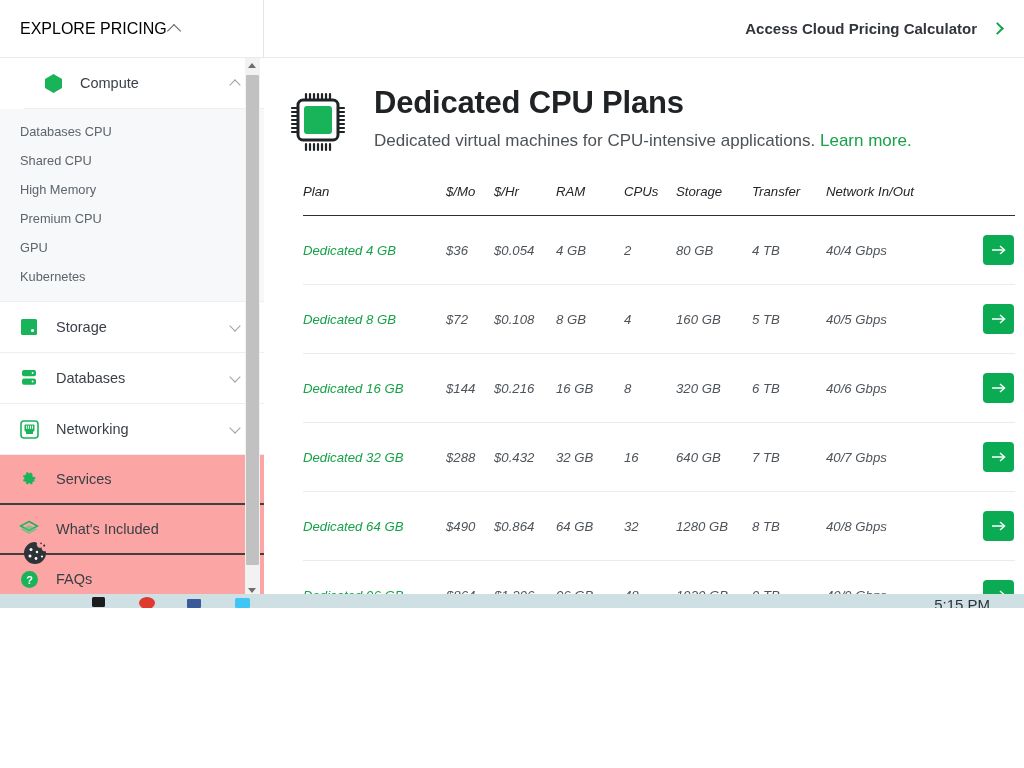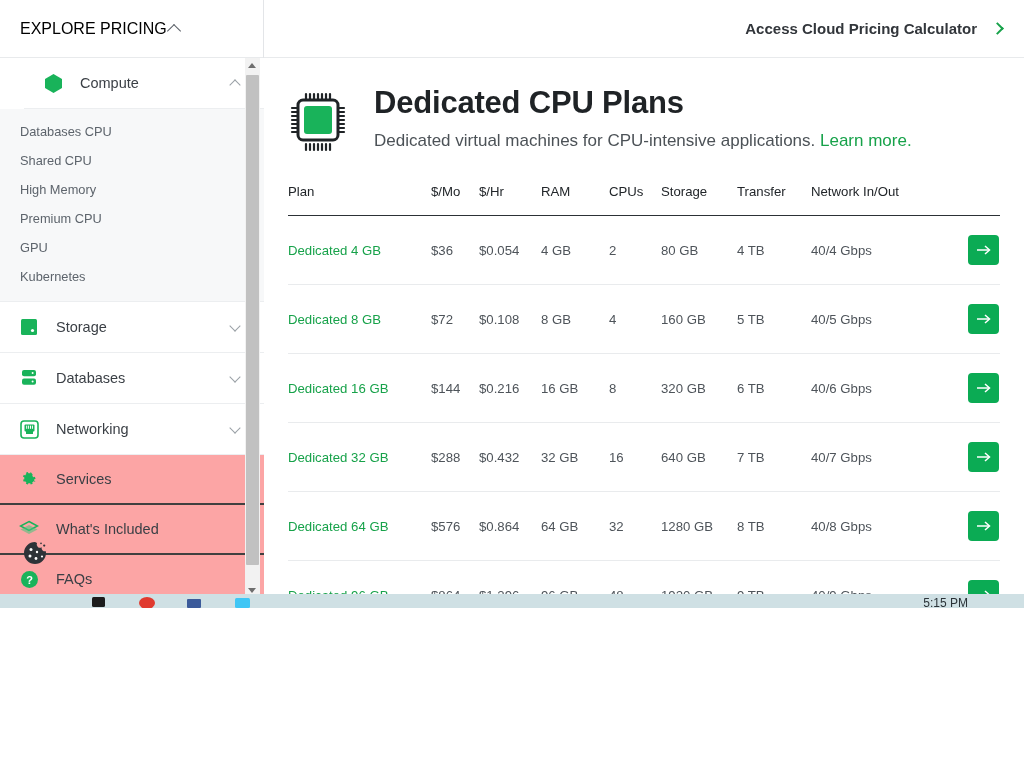--- a/index.html
+++ b/index.html
@@ -235,21 +235,22 @@
     max-width: 590px;
   }
   .hero-sub a {
     color: #17a24a;
     text-decoration: none;
     cursor: pointer;
   }
 
   
   .tbl-wrap {
-    margin: 26px 24px 0 24px;
+    margin: 26px 24px 0 39px;
+    font-style: italic;
   }
   table.plans {
     width: 100%;
     border-collapse: collapse;
     table-layout: fixed;
   }
   table.plans th {
     text-align: left;
     font-size: 13.2px;
     font-weight: normal;
@@ -307,22 +308,22 @@
     position: absolute;
     left: 88px; top: 0;
     display: flex;
     align-items: flex-start;
     gap: 24px;
     height: 14px;
   }
   .tb-ico { width: 24px; height: 14px; position: relative; }
   .tb-clock {
     position: absolute;
-    right: 56px; top: 2px;
-    font-size: 12px;
+    right: 34px; top: 2px;
+    font-size: 15px;
     color: #2b3338;
     font-family: "Liberation Sans", sans-serif;
     white-space: nowrap;
   }
 
   .below {
     position: absolute;
     left: 0; top: 608px;
     width: 1024px;
     height: 160px;
@@ -608,21 +609,21 @@
                   <button class="go-btn">
                     <svg width="16" height="12" viewBox="0 0 16 12">
                       <line x1="1" y1="6" x2="13" y2="6" stroke="#ffffff" stroke-width="1.5"></line>
                       <polyline points="9,2 13.5,6 9,10" fill="none" stroke="#ffffff" stroke-width="1.5"></polyline>
                     </svg>
                   </button>
                 </td>
               </tr>
               <tr>
                 <td class="plan-name">Dedicated 64 GB</td>
-                <td>$576</td>
+                <td>$490</td>
                 <td>$0.864</td>
                 <td>64 GB</td>
                 <td>32</td>
                 <td>1280 GB</td>
                 <td>8 TB</td>
                 <td>40/8 Gbps</td>
                 <td>
                   <button class="go-btn">
                     <svg width="16" height="12" viewBox="0 0 16 12">
                       <line x1="1" y1="6" x2="13" y2="6" stroke="#ffffff" stroke-width="1.5"></line>

